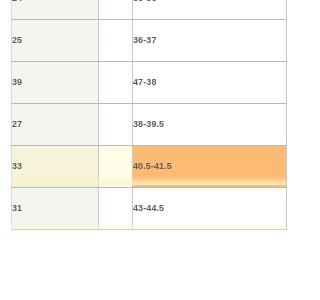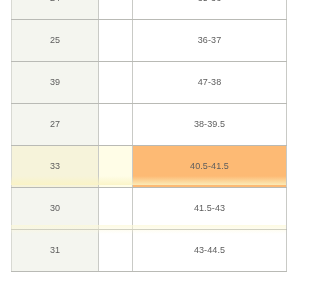--- a/index.html
+++ b/index.html
@@ -43,32 +43,33 @@
   table.size-table col.c2 { width: 34px; }
   table.size-table col.c3 { width: 154px; }
 
   table.size-table tr {
     height: 41px;
   }
 
   table.size-table td {
     height: 41px;
     padding: 0;
-    text-align: center;
+    text-align: left;
     vertical-align: middle;
     font-size: 9px;
     line-height: 1.1;
     color: #5d5d5d;
     letter-spacing: 0.1px;
     border-top: 1px solid #b9bab5;
     border-bottom: 1px solid #b9bab5;
     border-left: 1px solid #c9cac6;
     border-right: 1px solid #c9cac6;
     background: #ffffff;
     white-space: nowrap;
+    font-weight: bold;
   }
 
   
   table.size-table td.col-label {
     background: #f4f5ef;
     border-left-color: #d8d9d3;
   }
   table.size-table td.col-mid {
     background: #ffffff;
   }
@@ -137,25 +138,20 @@
             <td class="col-label">27</td>
             <td class="col-mid"></td>
             <td class="col-value">38-39.5</td>
           </tr>
           <tr class="row-highlight">
             <td class="col-label">33</td>
             <td class="col-mid"></td>
             <td class="col-value">40.5-41.5</td>
           </tr>
           <tr>
-            <td class="col-label">30</td>
-            <td class="col-mid"></td>
-            <td class="col-value">41.5-43</td>
-          </tr>
-          <tr>
             <td class="col-label">31</td>
             <td class="col-mid"></td>
             <td class="col-value">43-44.5</td>
           </tr>
         </tbody>
     </table>
   </div>
 
   <div class="hl-glow top" style="top:176px;"></div>
   <div class="hl-glow bottom" style="top:225px;"></div>

